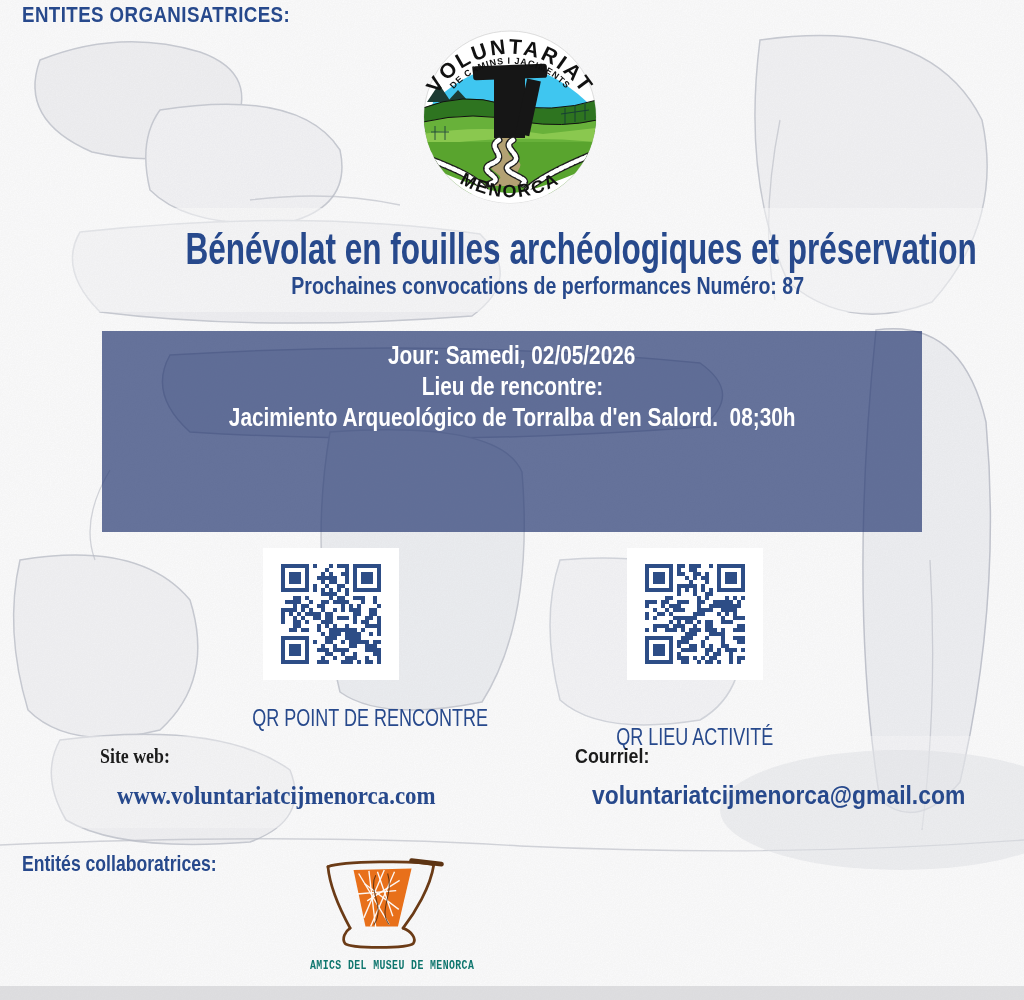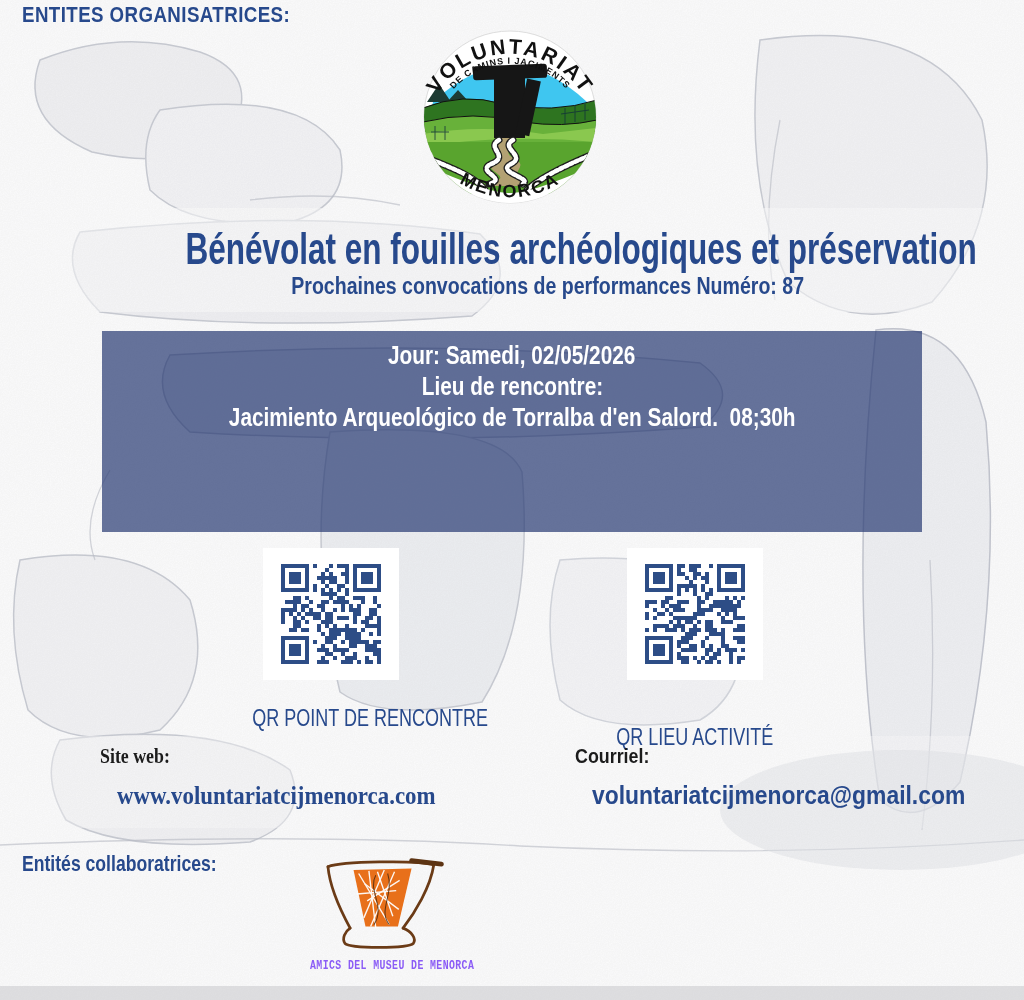--- a/index.html
+++ b/index.html
@@ -50,21 +50,21 @@
   .contact-value{margin-top:12px;font-size:26px;font-weight:bold;margin-left:17px;}
   .contact-value .cxl{--sx:.88;}
 
   #collab-label{left:22px;top:851px;font-size:22px;font-weight:bold;}
   #collab-label .cxl{--sx:.8;}
 
   #collab-logo{left:316px;top:856px;width:128px;height:99px;}
   #collab-caption{
     left:292px;top:959px;width:185px;text-align:left;
     font-family:"Liberation Mono",monospace;font-size:12px;font-weight:bold;
-    color:#8b5cf6;letter-spacing:.5px;
+    color:#0f766e;letter-spacing:.5px;
   }
   #collab-caption .cx{--sx:.82;}
 </style>
 </head>
 <body>
 
 <div id="poster">
 
   <svg id="bg" viewBox="0 0 1024 1000" aria-hidden="true">
     <defs>

